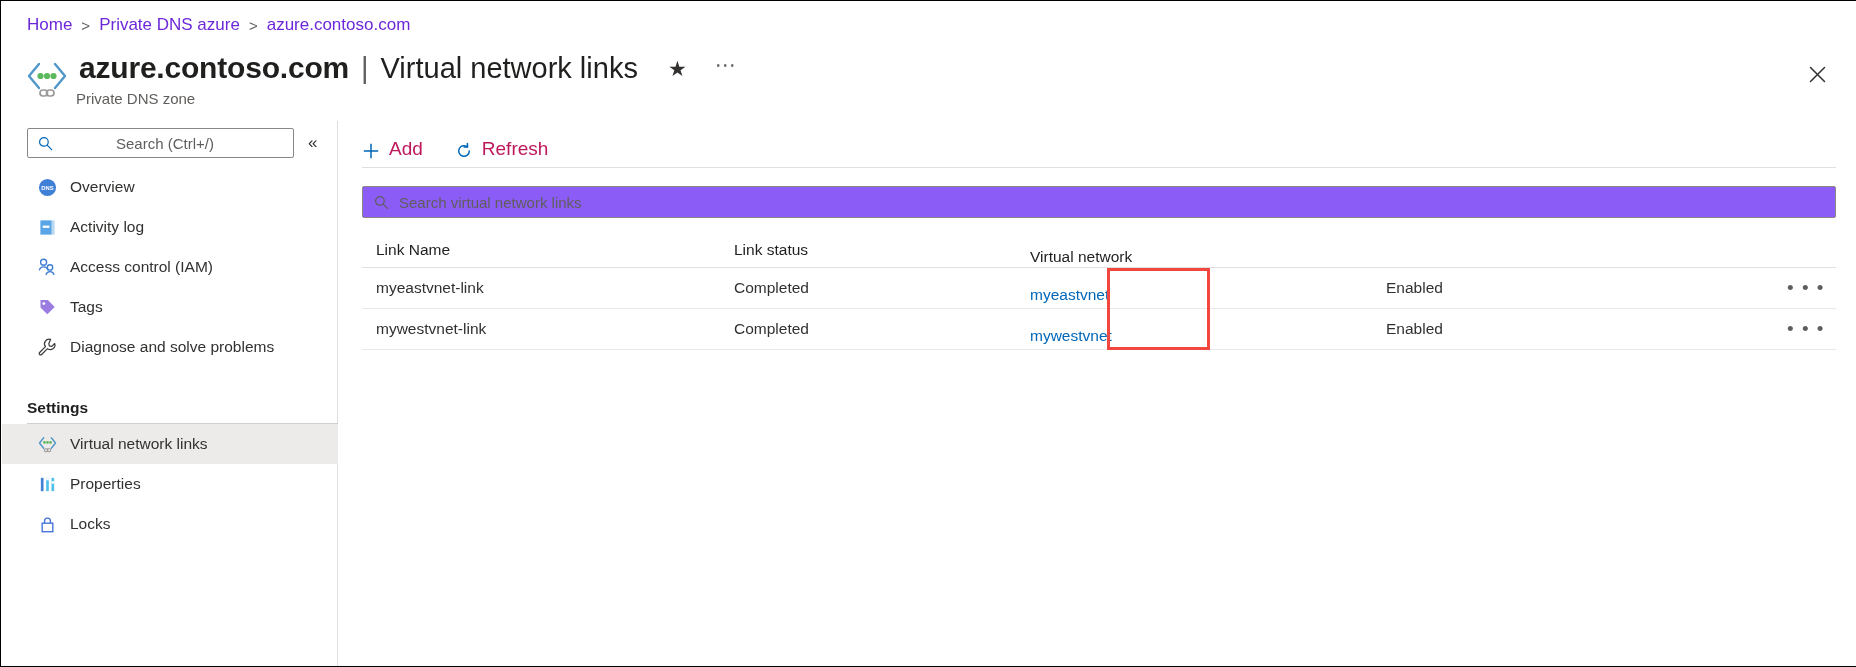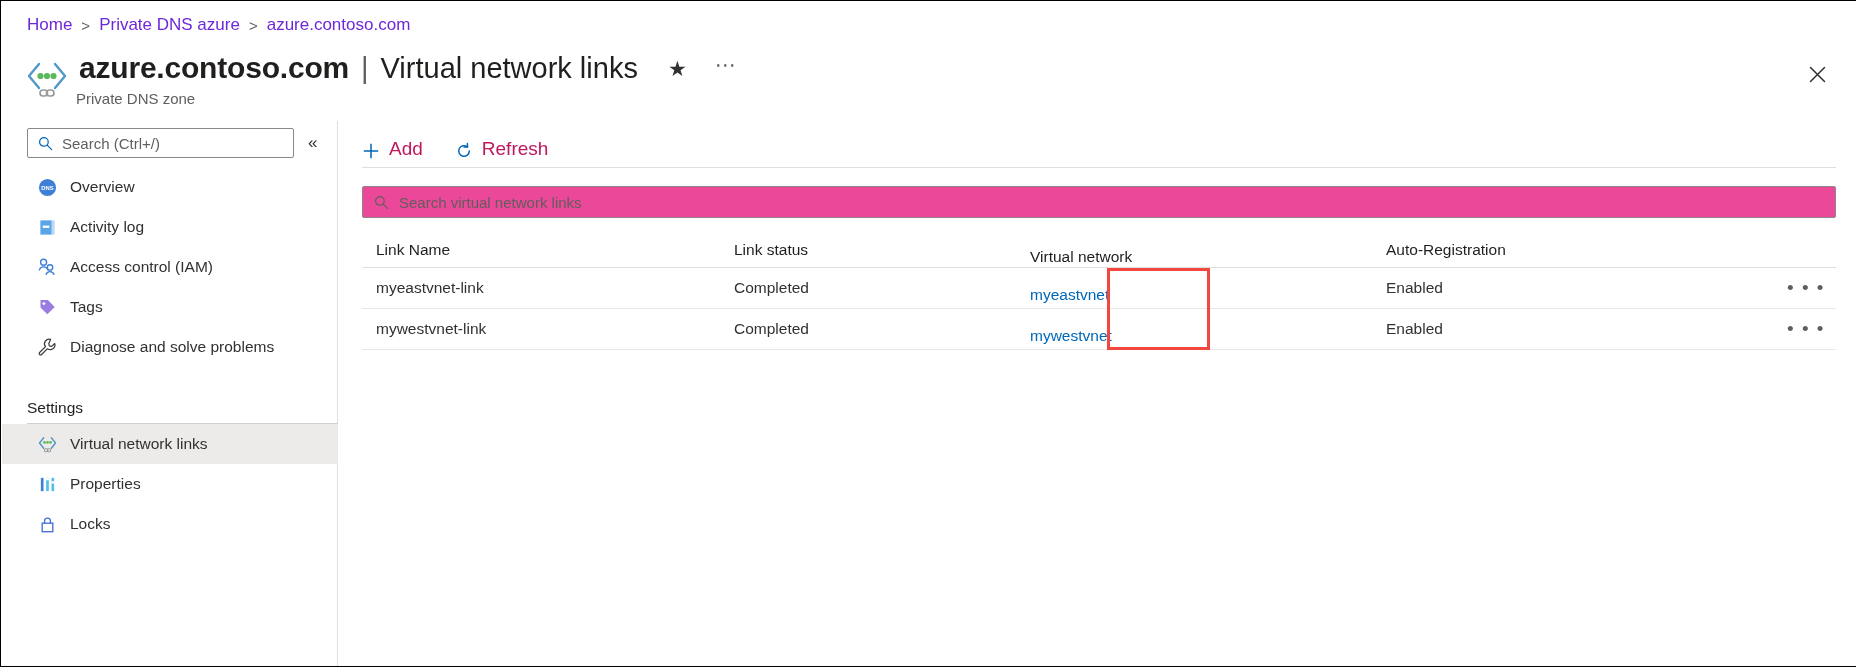--- a/index.html
+++ b/index.html
@@ -121,20 +121,21 @@
     background: #fff;
   }
   .search-wrap svg { margin: 0 7px 0 10px; flex: none; }
   .search-wrap input {
     border: none; outline: none;
     font-size: 15px;
     color: #be185d;
     background: transparent;
     width: 210px;
     font-family: "Liberation Sans", sans-serif;
+    text-align: center;
   }
   .search-wrap input::placeholder { color: #605e5c; }
 
   .collapse-btn {
     position: absolute;
     left: 306px; top: 12px;
     font-size: 17px; color: #323130;
     cursor: pointer; line-height: 20px;
   }
 
@@ -149,21 +150,21 @@
   }
   .nav-item.active { background: #edebe9; }
   .nav-ico {
     width: 22px; height: 22px;
     margin-right: 12px;
     display: flex; align-items: center; justify-content: center;
     flex: none;
   }
   .nav-group {
     font-size: 15.5px;
-    font-weight: normal;
+    font-weight: bold;
     color: #201f1e;
     padding: 0 0 0 25px;
     height: 38px;
     display: flex; align-items: flex-end;
     margin-top: 12px;
   }
   .nav-divider {
     height: 1px; background: #d2d0ce;
     margin: 6px 0 0 25px;
     width: 311px;
@@ -195,21 +196,21 @@
     height: 1px; background: #e1dfdd;
     margin: 0 20px 0 24px;
   }
 
   .filter-box {
     margin: 18px 20px 0 24px;
     height: 32px;
     border: 1px solid #8a8886;
     border-radius: 2px;
     display: flex; align-items: center;
-    background: #ec4899;
+    background: #8b5cf6;
   }
   .filter-box svg { margin: 0 8px 0 11px; flex: none; }
   .filter-box input {
     border: none; outline: none;
     font-size: 15px; color: #201f1e;
     background: transparent;
     flex: 1;
     font-family: "Liberation Sans", sans-serif;
   }
   .filter-box input::placeholder { color: #605e5c; }
@@ -438,21 +439,20 @@
       </svg>
       <input type="text" placeholder="Search virtual network links" style="">
     </div>
 
     <div class="grid">
 
       <div class="grid-row grid-head">
         <div class="c-name">Link Name</div>
         <div class="c-status">Link status</div>
         <div class="c-vnet">Virtual network</div>
-        <div class="c-auto">Auto-Registration</div>
         <div class="c-menu"></div>
       </div>
 
       <div class="grid-row">
         <div class="c-name">myeastvnet-link</div>
         <div class="c-status">Completed</div>
         <div class="c-vnet">
           <span class="link">myeastvnet</span>
         </div>
         <div class="c-auto">Enabled</div>

